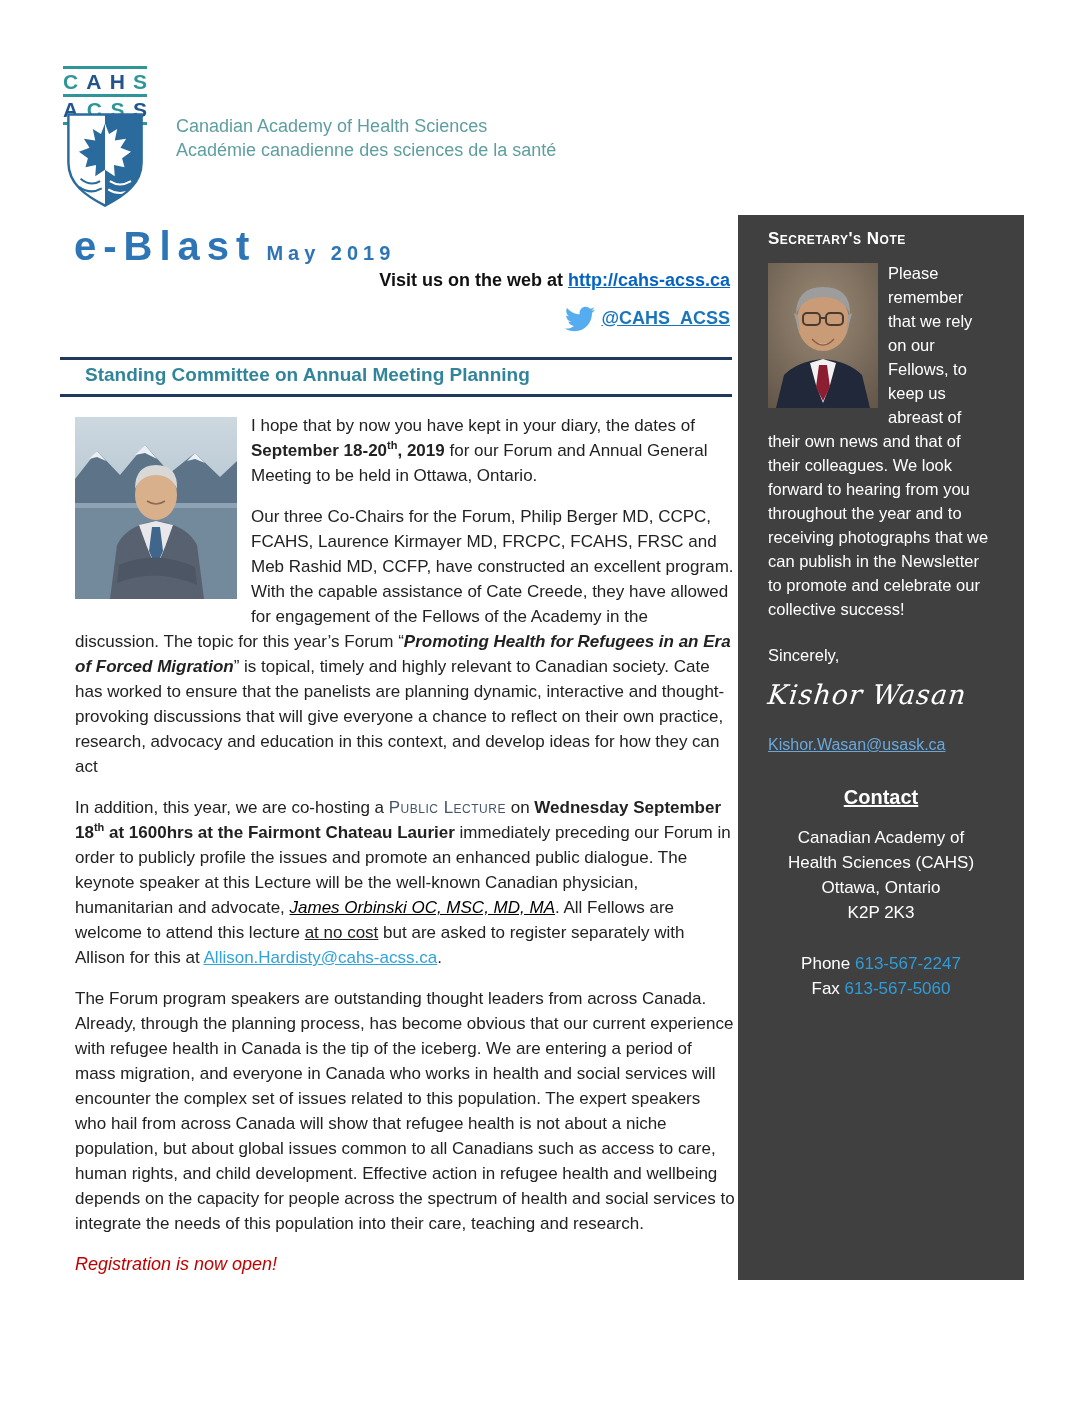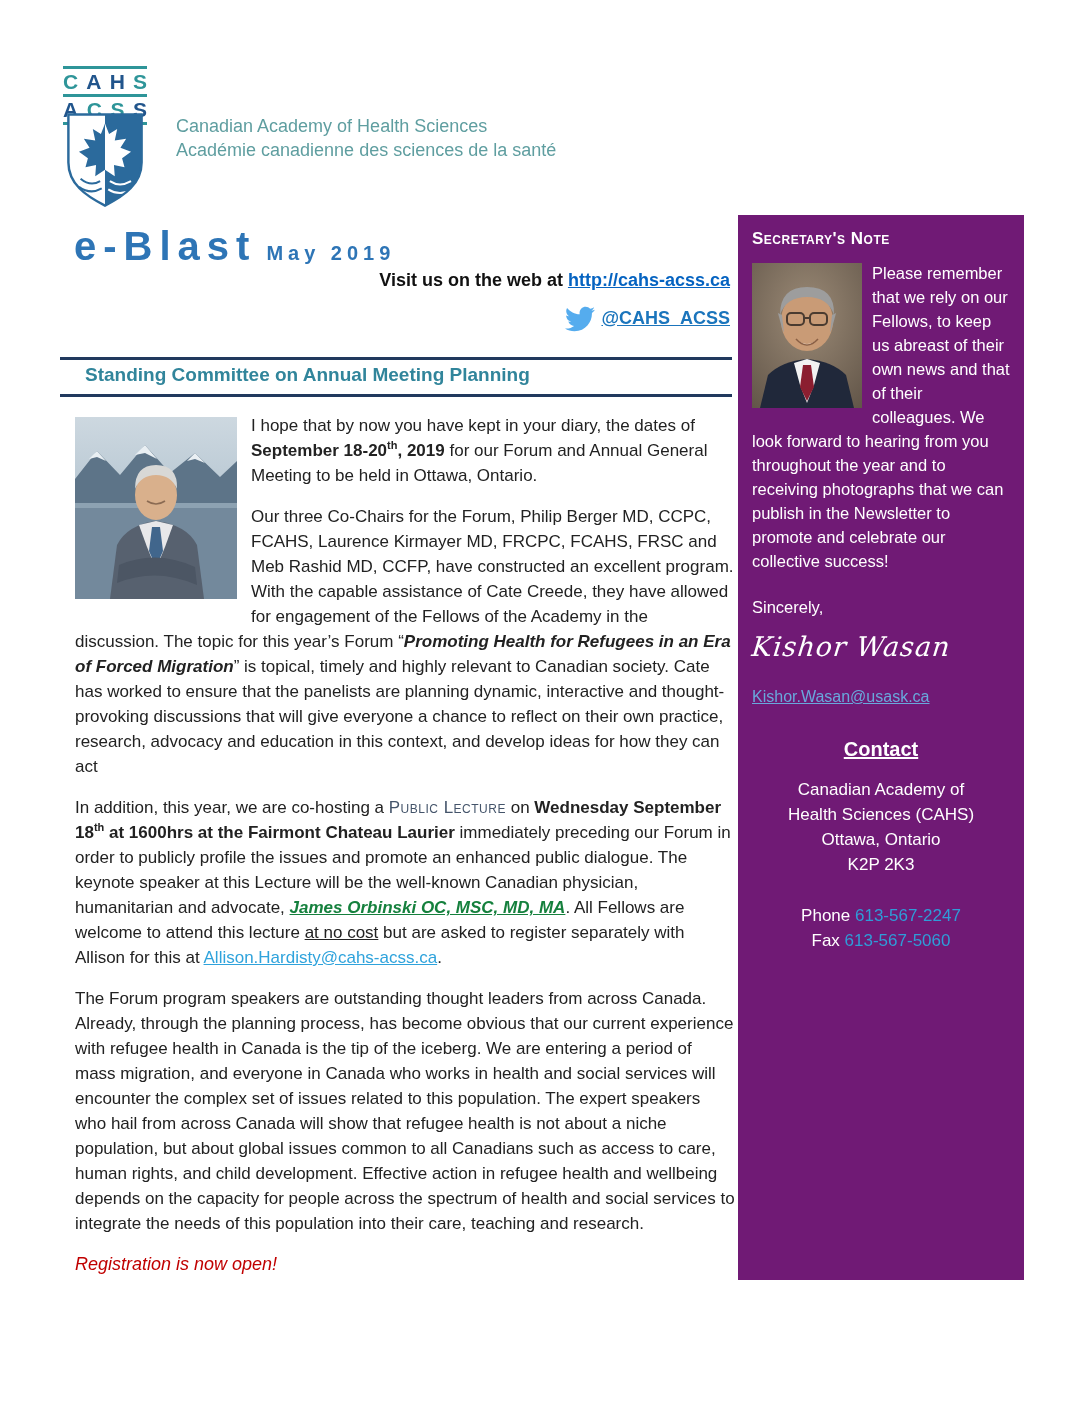--- a/index.html
+++ b/index.html
@@ -30,28 +30,28 @@
   .rule{left:60px;width:672px;height:3px;background:#21395e;}
   .rule1{top:357px;} .rule2{top:394px;}
   .section-heading{left:85px;top:364px;font-size:19px;font-weight:bold;color:#31859b;}
 
   
   .article{left:75px;top:413px;width:660px;font-size:17px;line-height:25px;color:#222;}
   .article p{margin:0 0 16px 0;}
   .chair-photo{float:left;margin:4px 14px 6px 0;}
   .smallcaps{font-variant:small-caps;color:#44546a;letter-spacing:.5px;margin-top:36px;}
   .biq{font-weight:bold;font-style:italic;}
-  a.dlink{color:#15803d;font-style:italic;text-decoration:underline;cursor:pointer;font-weight:bold;}
+  a.dlink{color:#000000;font-style:italic;text-decoration:underline;cursor:pointer;}
   a.llink{color:#2fa3dc;text-decoration:underline;cursor:pointer;}
   .u{text-decoration:underline;}
   .registration{color:#c00000;font-style:italic;font-size:18px;margin-top:28px;margin-left:16px;}
 
   
-  .sidebar{left:738px;top:215px;width:286px;height:1065px;background:#701a75;color:#fff;
-    box-sizing:border-box;padding:12px 14px;font-size:16.5px;line-height:24px;}
+  .sidebar{left:738px;top:215px;width:286px;height:1065px;background:#404040;color:#fff;
+    box-sizing:border-box;padding:12px 30px;font-size:16.5px;line-height:24px;}
   .sidebar-title{font-variant:small-caps;font-weight:bold;font-size:17px;letter-spacing:.5px;margin-bottom:10px;}
   .sec-photo{float:left;margin:2px 10px 4px 0;}
   .note-text{text-align:left;}
   .sincerely{margin-top:22px;}
   .signature{font-family:"DejaVu Serif",serif;font-style:italic;font-size:27px;margin-top:16px;
     transform:skewX(-6deg);transform-origin:left;letter-spacing:1px;}
   .sb-email{display:inline-block;margin-top:26px;color:#69a8dc;text-decoration:underline;cursor:pointer;font-size:16px;}
   .contact{ text-align:center;}
   .contact-heading{font-size:20px;font-weight:bold;text-decoration:underline;margin:28px 0 16px 0;}
   .contact-line{font-size:17px;line-height:25px;}

